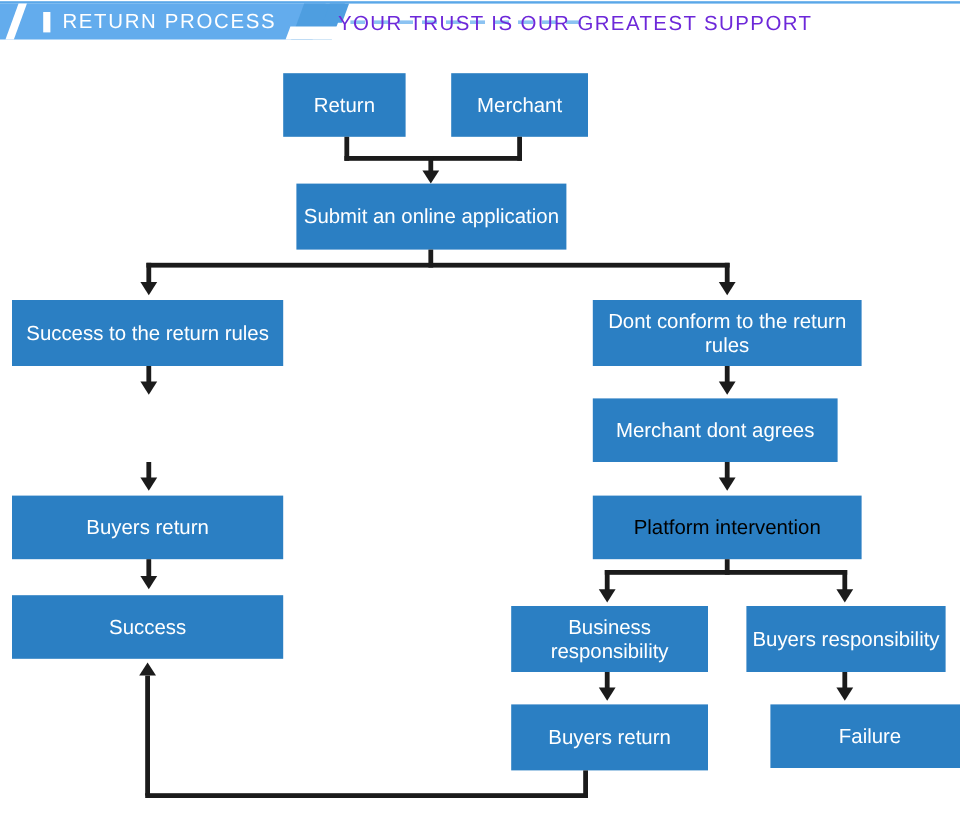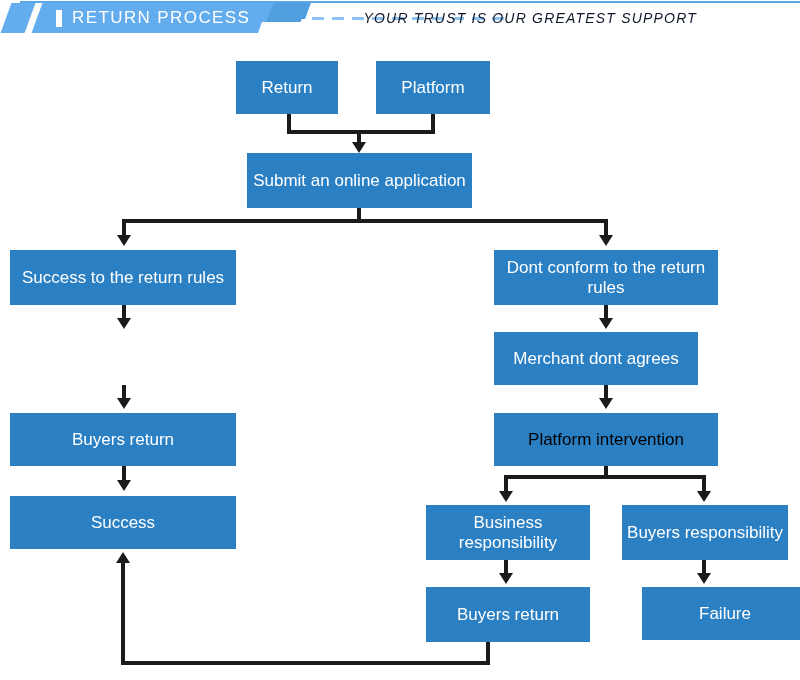--- a/index.html
+++ b/index.html
@@ -17,21 +17,20 @@
     background: #ffffff;
     overflow: hidden;
   }
 
   
   #header {
     position: absolute;
     left: 0; top: 0;
     width: 681px;
     height: 38px;
-    margin-left: 20px;
   }
   .hdr-topline {
     position: absolute;
     left: 0; top: 1px;
     width: 800px; height: 2px;
     background: #5aa7e8;
   }
   .hdr-band {
     position: absolute;
     left: -14px; top: 3px;
@@ -86,24 +85,23 @@
     left: 292px; top: 17px;
     width: 200px; height: 3px;
     background: repeating-linear-gradient(
       to right,
       #8cc3f2 0px, #8cc3f2 12px,
       rgba(0,0,0,0) 12px, rgba(0,0,0,0) 20px);
   }
   .hdr-tagline {
     position: absolute;
     right: 4px; top: 10px;
-    font-size: 14px;
-    font-style: italic;
+    font-size: 17px;
     letter-spacing: 1.2px;
-    color: #0f172a;
+    color: #6d28d9;
     white-space: nowrap;
   }
 
   
   .node {
     position: absolute;
     background: #2b7fc3;
     color: #ffffff;
     display: flex;
     align-items: center;
@@ -149,21 +147,21 @@
     <div class="hdr-chip-c"></div>
     <div class="hdr-chip-b"></div>
     <div class="hdr-mark"></div>
     <div class="hdr-title">RETURN PROCESS</div>
     <div class="hdr-dashed"></div>
     <div class="hdr-tagline">YOUR TRUST IS OUR GREATEST SUPPORT</div>
   </div>
 
   <div class="node" style="left:236px; top:61px; width:102px; height:53px;text-align:right;">Return</div>
 
-  <div class="node" style="left:376px; top:61px; width:114px; height:53px;">Platform</div>
+  <div class="node" style="left:376px; top:61px; width:114px; height:53px;">Merchant</div>
 
   <div class="vline" style="left:287px; top:114px; width:4px; height:20px;"></div>
   <div class="vline" style="left:431px; top:114px; width:4px; height:20px;"></div>
   <div class="hline" style="left:287px; top:130px; width:148px; height:4px;"></div>
   <div class="vline" style="left:357px; top:130px; width:4px; height:14px;"></div>
   <div class="arrow-down" style="left:352px; top:142px;"></div>
 
   <div class="node" style="left:247px; top:153px; width:225px; height:55px;">Submit an online application</div>
 
   <div class="vline" style="left:357px; top:208px; width:4px; height:15px;"></div>

